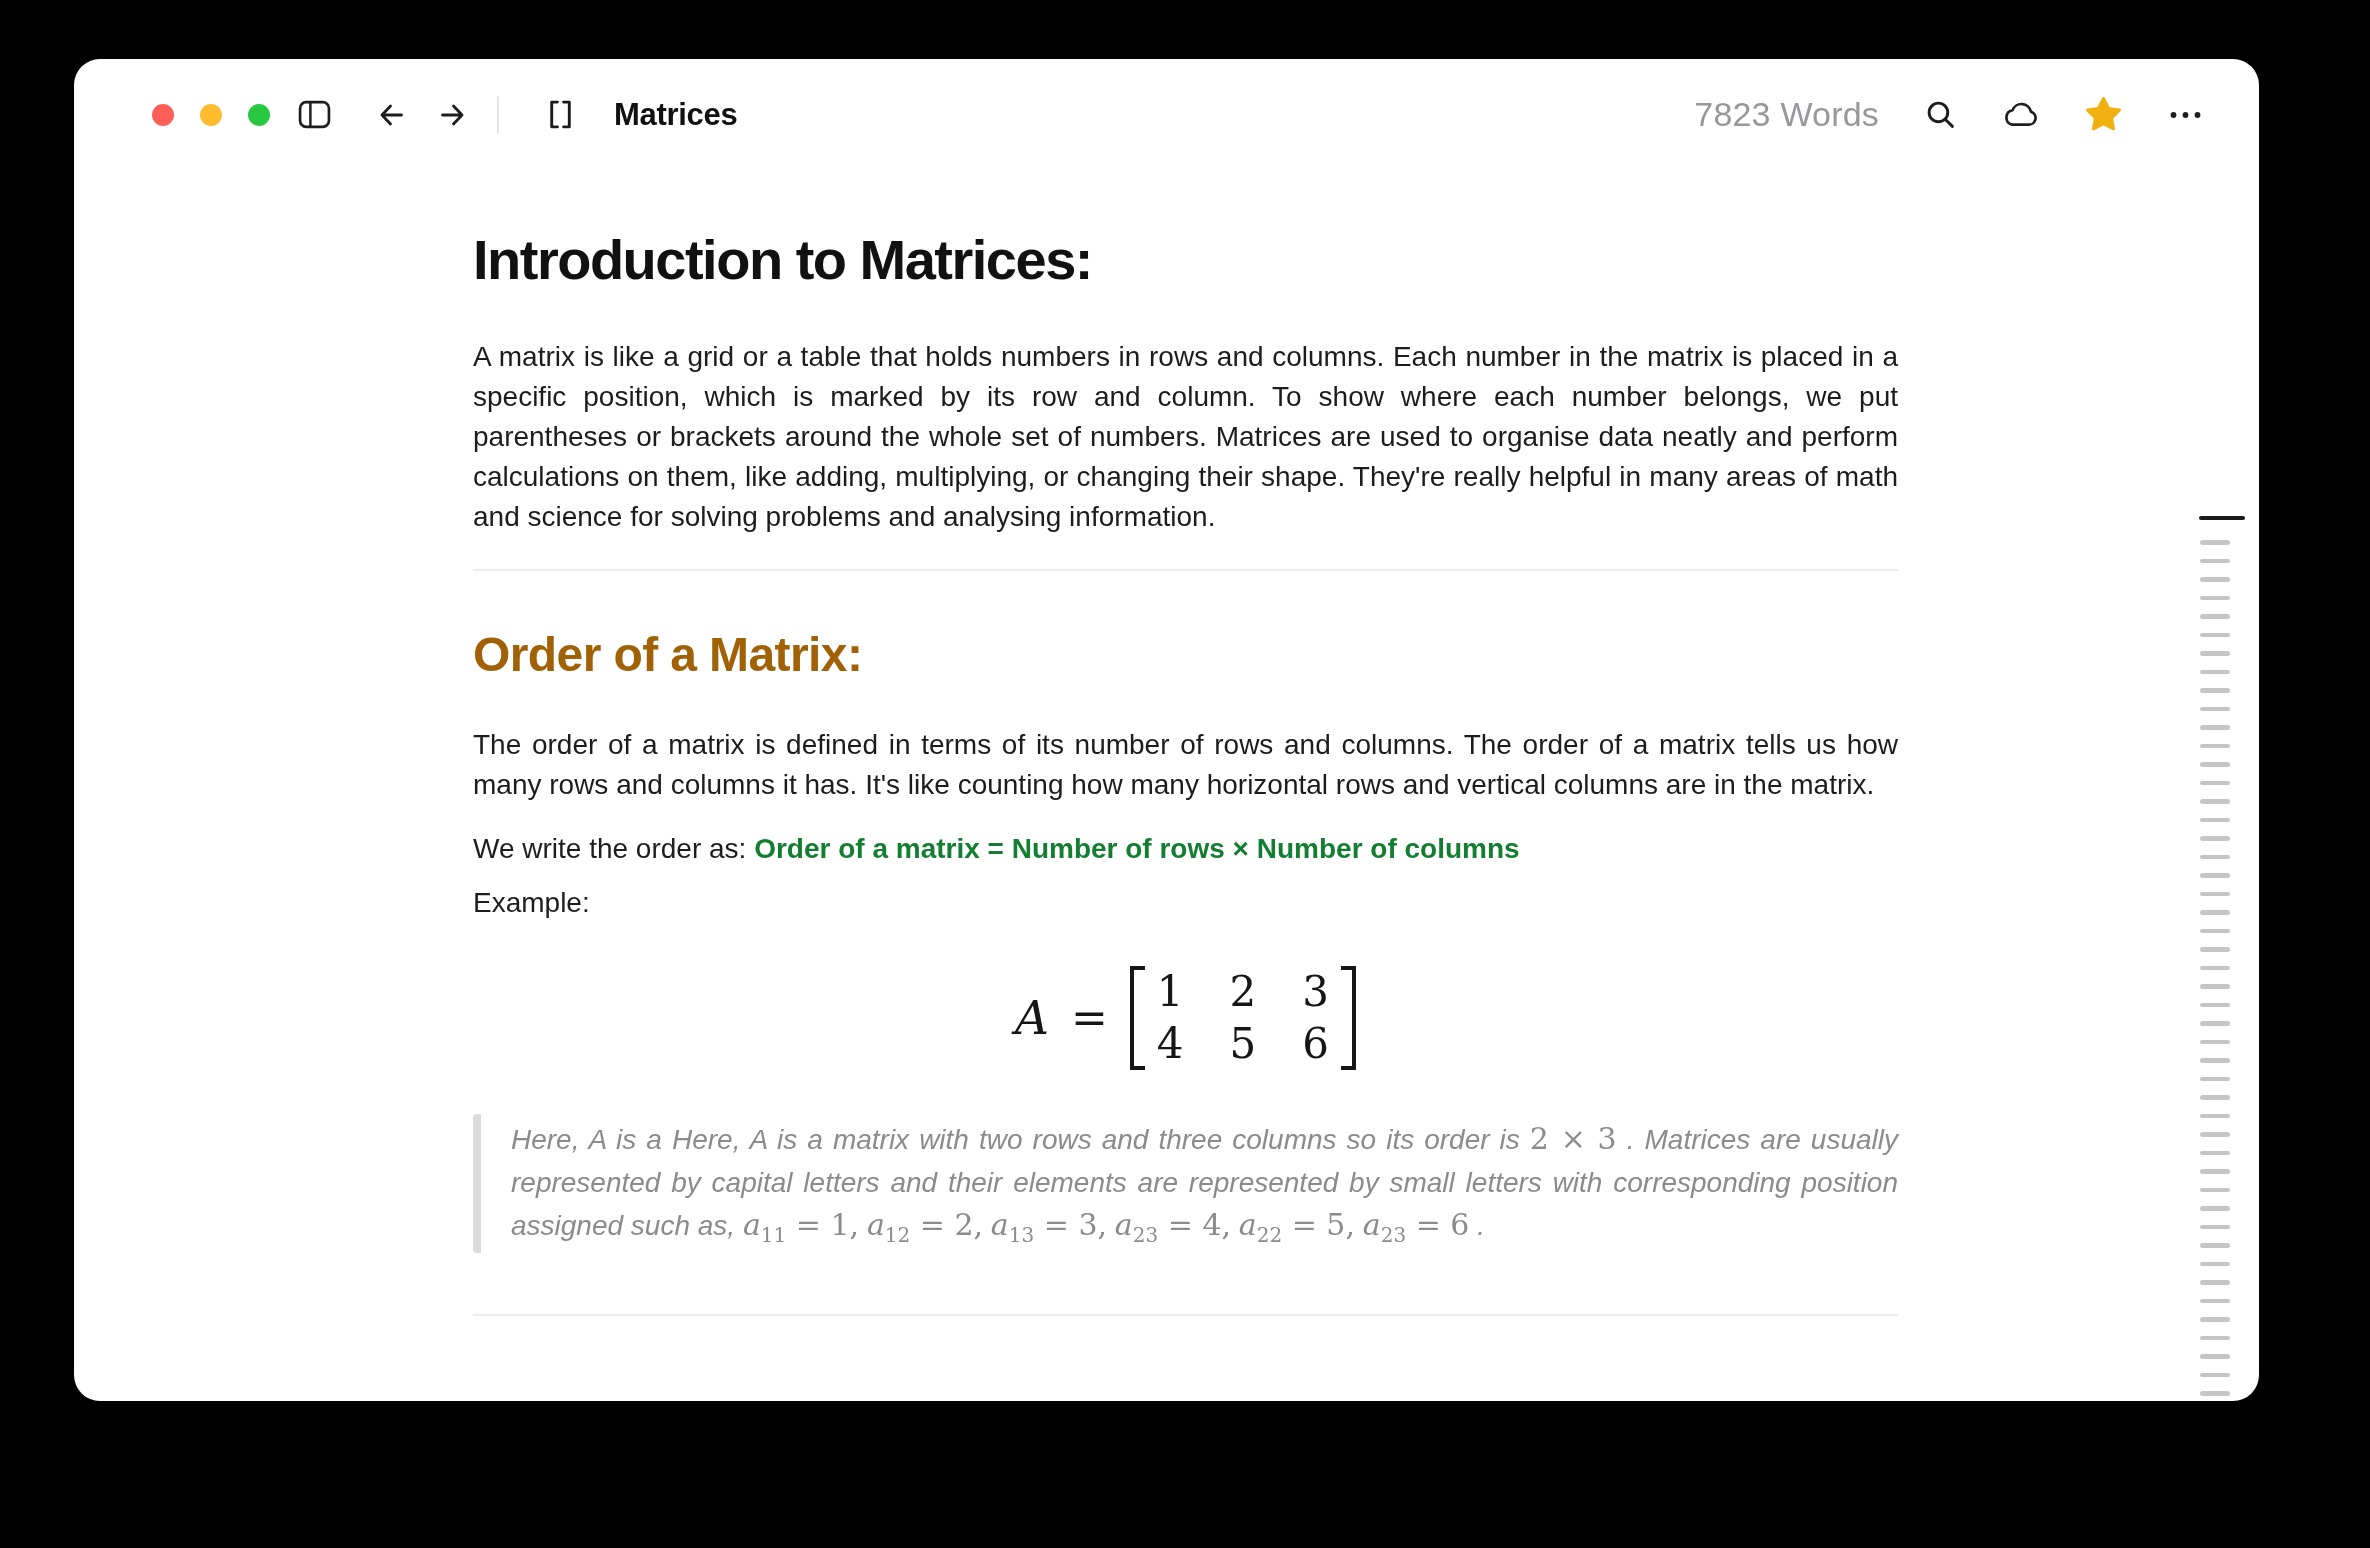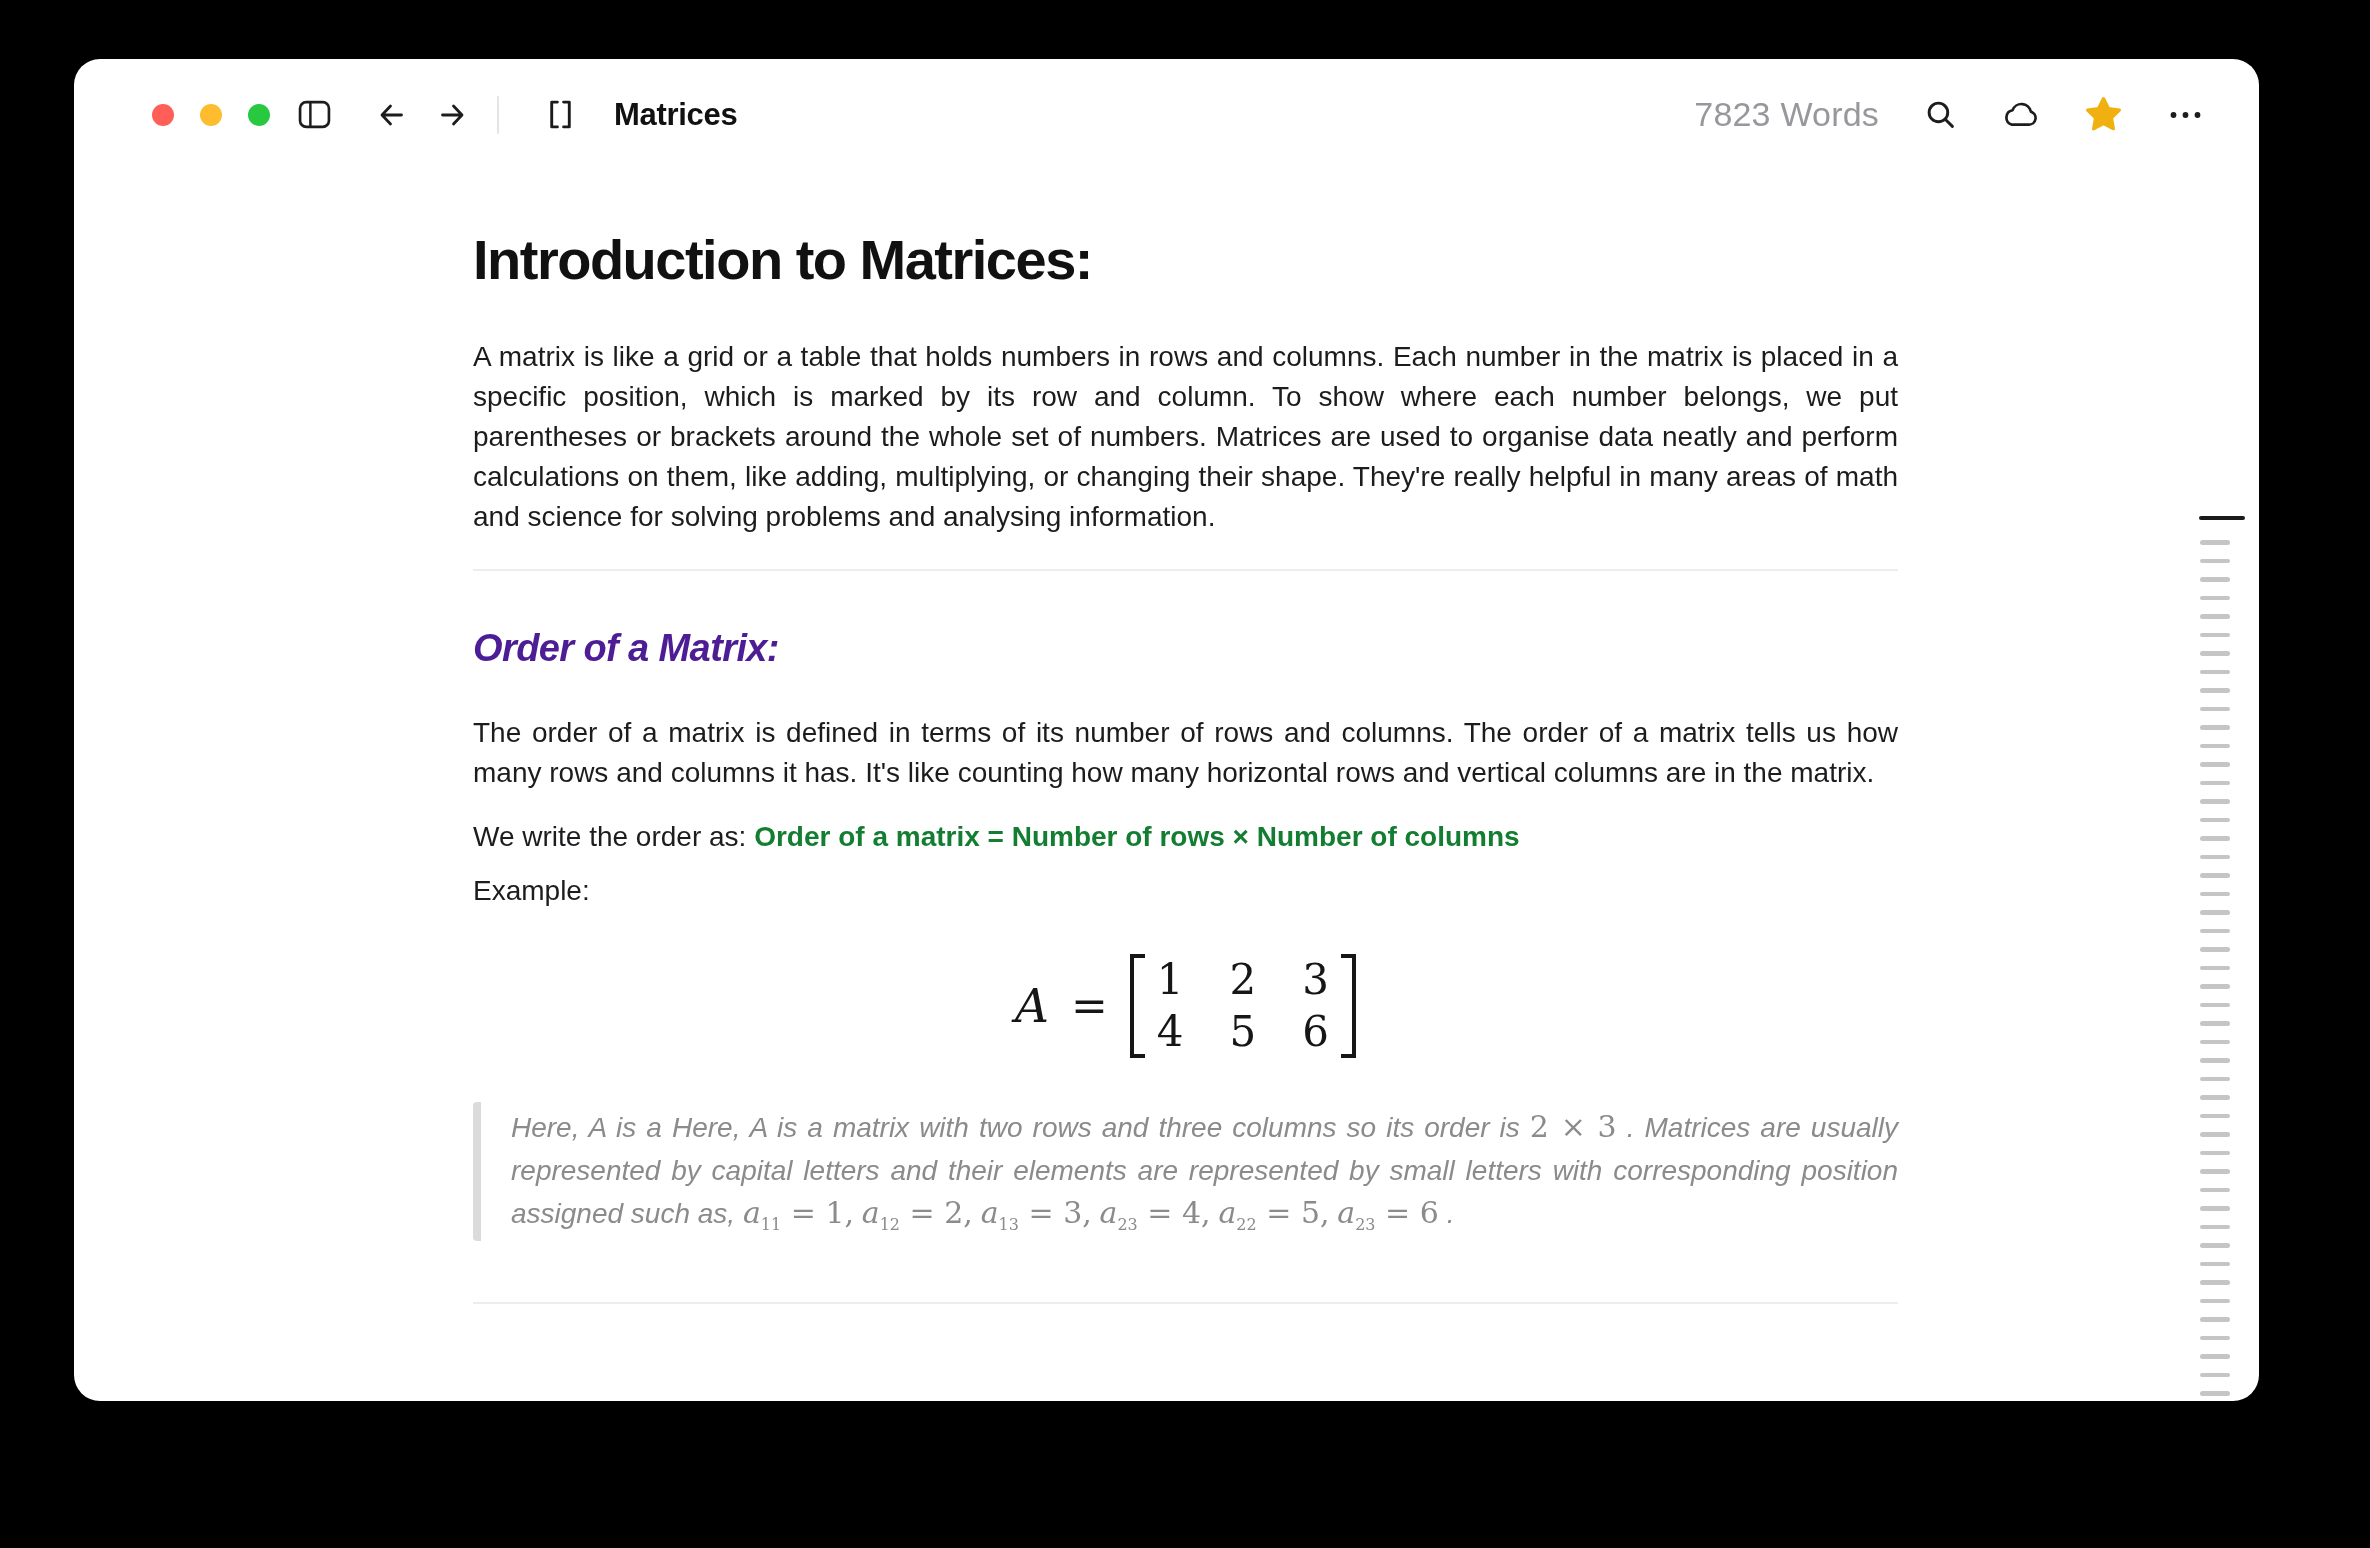--- a/index.html
+++ b/index.html
@@ -30,21 +30,21 @@
   .minimap-indicator{position:absolute;top:457px;left:0;width:46px;height:4px;background:#1a1a1a;border-radius:2px;}
   .minimap-ticks{position:absolute;top:481px;left:1px;display:flex;flex-direction:column;}
   .minimap-tick{width:30px;height:4.5px;background:#c5c5c8;border-radius:2.5px;margin-bottom:14px;}
 
   
   .content{position:absolute;left:399px;top:111px;width:1425px;color:#1d1d1f;}
   .h1{margin:59px 0 0;font-size:56px;line-height:1.1;font-weight:700;letter-spacing:-1.5px;color:#111;}
   .para{margin:46px 0 0;font-size:28px;line-height:40px;text-align:justify;color:#1c1c1e;}
   .para.p2{margin-top:42px;}
   .rule{margin:32px 0 0;border:none;border-top:2px solid #ededed;height:0;}
-  .h2{margin:55px 0 0;font-size:38px;line-height:1.2;font-weight:700;letter-spacing:-0.6px;color:#4c1d95;font-style:italic;}
+  .h2{margin:55px 0 0;font-size:48px;line-height:1.2;font-weight:700;letter-spacing:-0.6px;color:#a16207;}
   .order-line{margin:24px 0 0;font-size:28px;line-height:40px;}
   .order-highlight{font-weight:700;}
   .example-label{margin:14px 0 0;font-size:28px;line-height:40px;}
 
   
   .equation{margin:30px 0 0;height:129px;display:flex;align-items:center;justify-content:center;
     gap:22px;font-family:"DejaVu Serif",serif;color:#161616;}
   .eq-lhs{font-style:italic;font-size:47px;}
   .eq-rel{font-size:44px;}
   .eq-matrix{display:flex;align-items:stretch;}
@@ -52,21 +52,21 @@
   .bracket.left{border-right:none;}
   .bracket.right{border-left:none;}
   .matrix-grid{display:grid;grid-template-columns:repeat(3,auto);column-gap:46px;
     font-size:42px;line-height:52px;padding:0 12px;text-align:center;}
 
   
   .note{margin:32px 0 0;border-left:8px solid #dbdbdb;border-radius:4px;padding:4px 0 6px 30px;
     font-style:italic;color:#8b8b8d;font-size:28px;line-height:43px;text-align:justify;}
   .note-math{font-family:"DejaVu Serif",serif;font-style:normal;font-size:30px;line-height:1;white-space:nowrap;}
   .note-math i{font-style:italic;}
-  .note-math sub{font-size:16px;}
+  .note-math sub{font-size:20px;}
   .rule.bottom{margin-top:61px;}
 </style>
 </head>
 <body>
 
 <div class="app-window">
 
   <div class="toolbar">
     <div class="traffic-lights">
       <span class="traffic-light" style="background: rgb(255, 95, 87);"></span>

